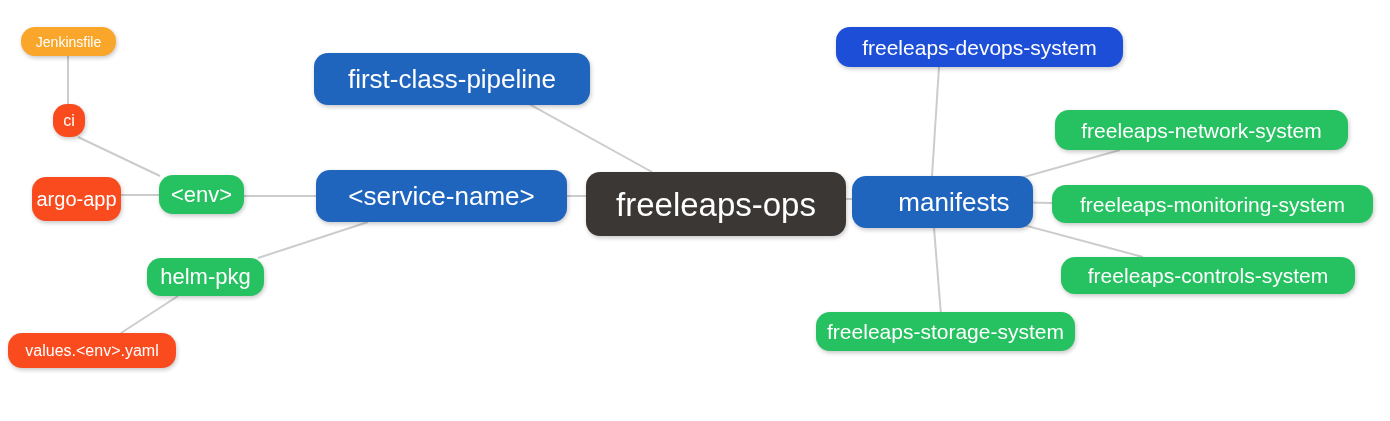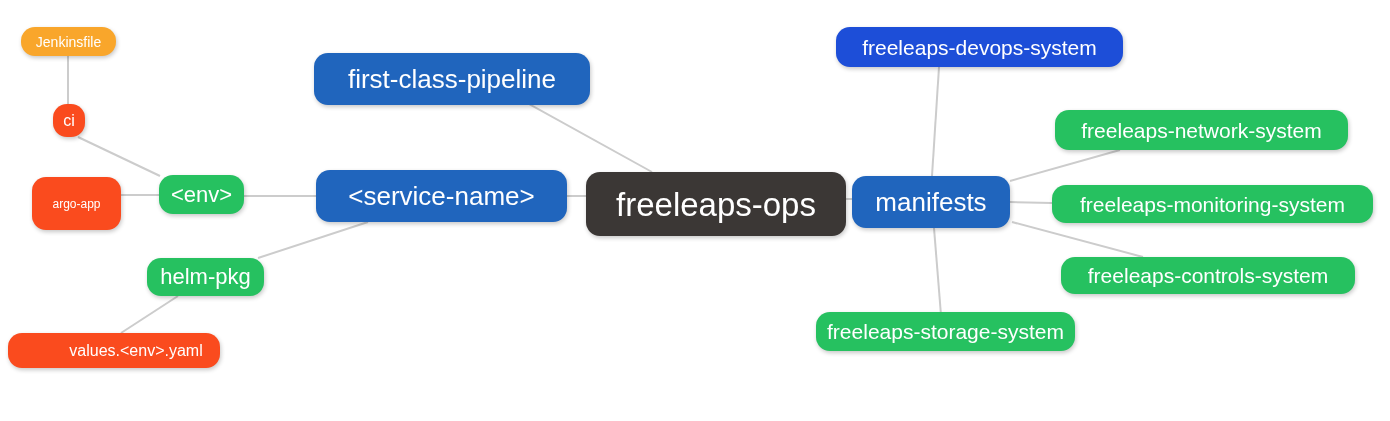--- a/index.html
+++ b/index.html
@@ -57,27 +57,27 @@
     <line class="edge" x1="846" y1="199" x2="852" y2="199" stroke="#cccccc"></line>
     <line class="edge" x1="932" y1="176" x2="939" y2="67" stroke="#cccccc"></line>
     <line class="edge" x1="1010" y1="181" x2="1120" y2="150" stroke="#cccccc"></line>
     <line class="edge" x1="1010" y1="202" x2="1052" y2="203" stroke="#cccccc"></line>
     <line class="edge" x1="1012" y1="222" x2="1143" y2="257" stroke="#cccccc"></line>
     <line class="edge" x1="934" y1="228" x2="941" y2="315" stroke="#cccccc"></line>
   </svg>
 
   <div class="node" style="left: 21px; top: 27px; width: 95px; height: 29px; font-size: 14px; background-color: rgb(249, 166, 43);">Jenkinsfile</div>
   <div class="node" style="left: 53px; top: 104px; width: 32px; height: 33px; font-size: 16px; background-color: rgb(250, 75, 30);">ci</div>
-  <div class="node" style="left: 32px; top: 177px; width: 89px; height: 53px; font-size: 12px; background-color: rgb(250, 75, 30);">argo-app</div>
+  <div class="node" style="left: 32px; top: 177px; width: 89px; height: 44px; font-size: 20px; background-color: rgb(250, 75, 30);">argo-app</div>
   <div class="node" style="left: 159px; top: 175px; width: 85px; height: 39px; font-size: 22px; background-color: rgb(38, 193, 96);">&lt;env&gt;</div>
   <div class="node" style="left: 147px; top: 258px; width: 117px; height: 38px; font-size: 22px; background-color: rgb(38, 193, 96);">helm-pkg</div>
-  <div class="node" style="left: 8px; top: 333px; width: 168px; height: 35px; font-size: 16px; background-color: rgb(250, 75, 30); padding-left: 44px;">values.&lt;env&gt;.yaml</div>
+  <div class="node" style="left: 8px; top: 333px; width: 168px; height: 35px; font-size: 16px; background-color: rgb(250, 75, 30);">values.&lt;env&gt;.yaml</div>
   <div class="node" style="left: 314px; top: 37px; width: 276px; height: 52px; font-size: 26px; background-color: rgb(32, 101, 189); margin-top: 16px;">first-class-pipeline</div>
   <div class="node" style="left: 316px; top: 170px; width: 251px; height: 52px; font-size: 26px; background-color: rgb(32, 101, 189);">&lt;service-name&gt;</div>
   <div class="node root" style="left: 586px; top: 172px; width: 260px; height: 64px; font-size: 33px; background-color: rgb(59, 55, 53);">freeleaps-ops</div>
-  <div class="node" style="left: 852px; top: 176px; width: 158px; height: 52px; font-size: 26px; background-color: rgb(32, 101, 189);">manifests</div>
+  <div class="node" style="left: 852px; top: 176px; width: 158px; height: 52px; font-size: 26px; background-color: rgb(32, 101, 189); padding-left: 23px;">manifests</div>
   <div class="node" style="left: 836px; top: 27px; width: 287px; height: 40px; font-size: 21px; background-color: #1d4ed8;">freeleaps-devops-system</div>
   <div class="node" style="left: 1055px; top: 110px; width: 293px; height: 40px; font-size: 21px; background-color: rgb(38, 193, 96);">freeleaps-network-system</div>
   <div class="node" style="left: 1052px; top: 185px; width: 321px; height: 38px; font-size: 21px; background-color: rgb(38, 193, 96);">freeleaps-monitoring-system</div>
   <div class="node" style="left: 1061px; top: 257px; width: 294px; height: 37px; font-size: 21px; background-color: rgb(38, 193, 96);">freeleaps-controls-system</div>
   <div class="node" style="left: 816px; top: 312px; width: 259px; height: 39px; font-size: 21px; background-color: rgb(38, 193, 96);">freeleaps-storage-system</div>
 
 </div>
 
 </body></html>

